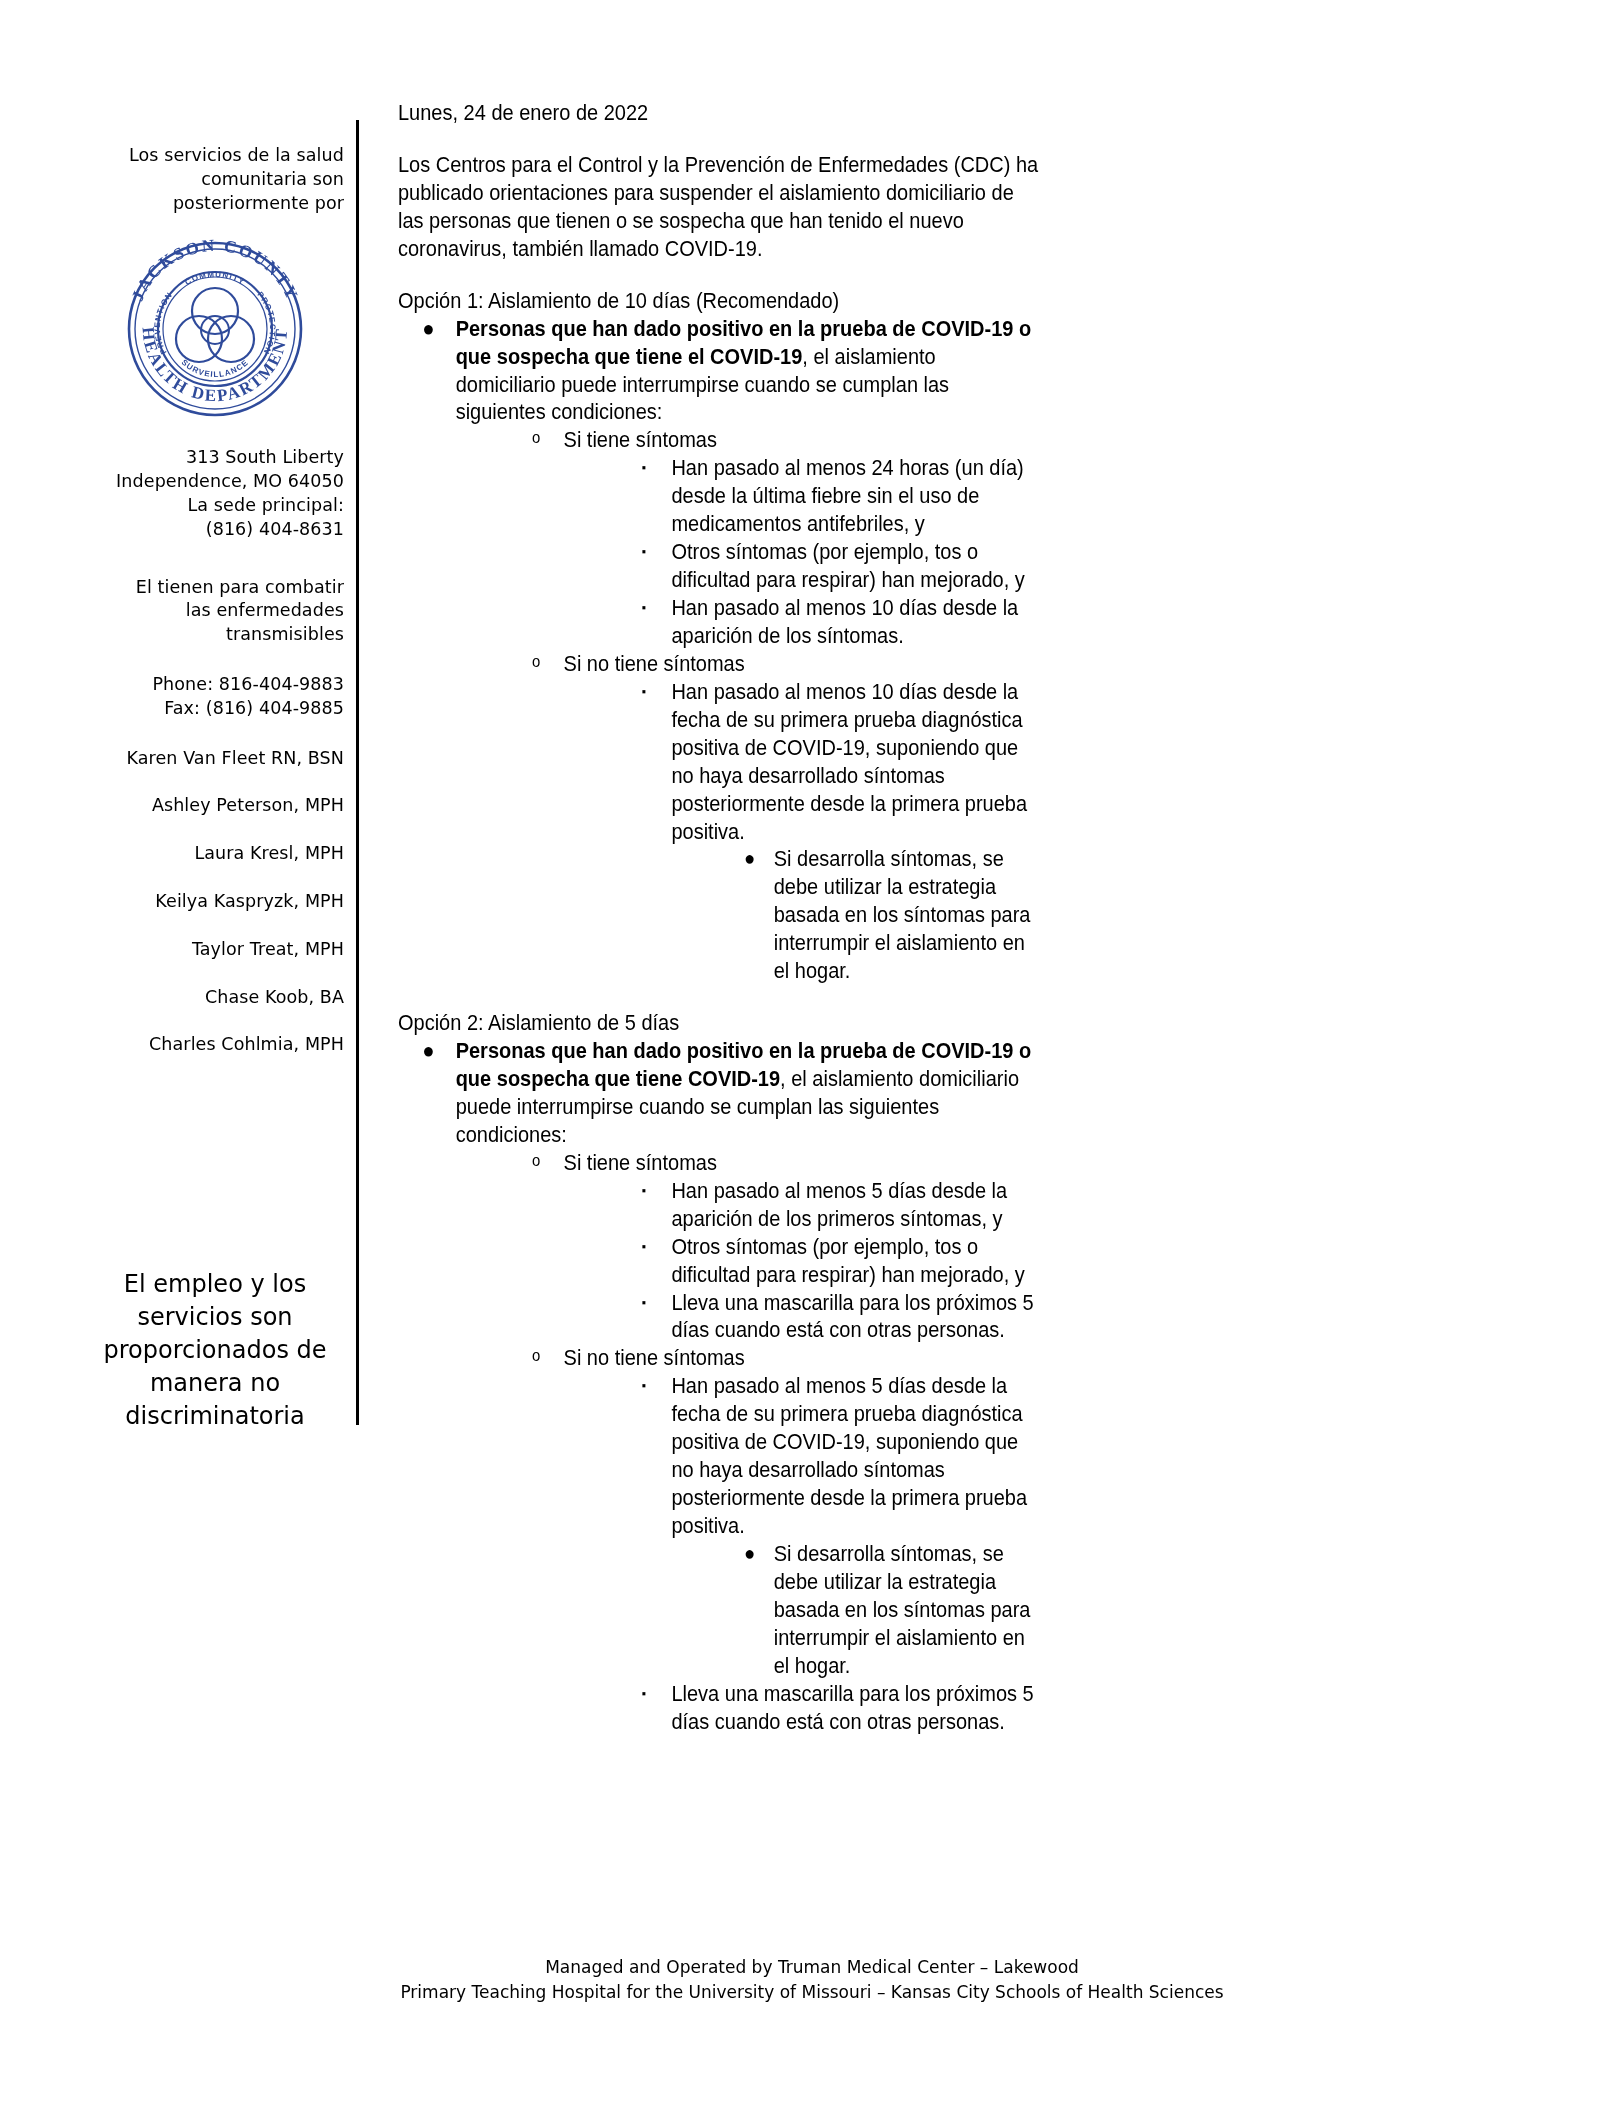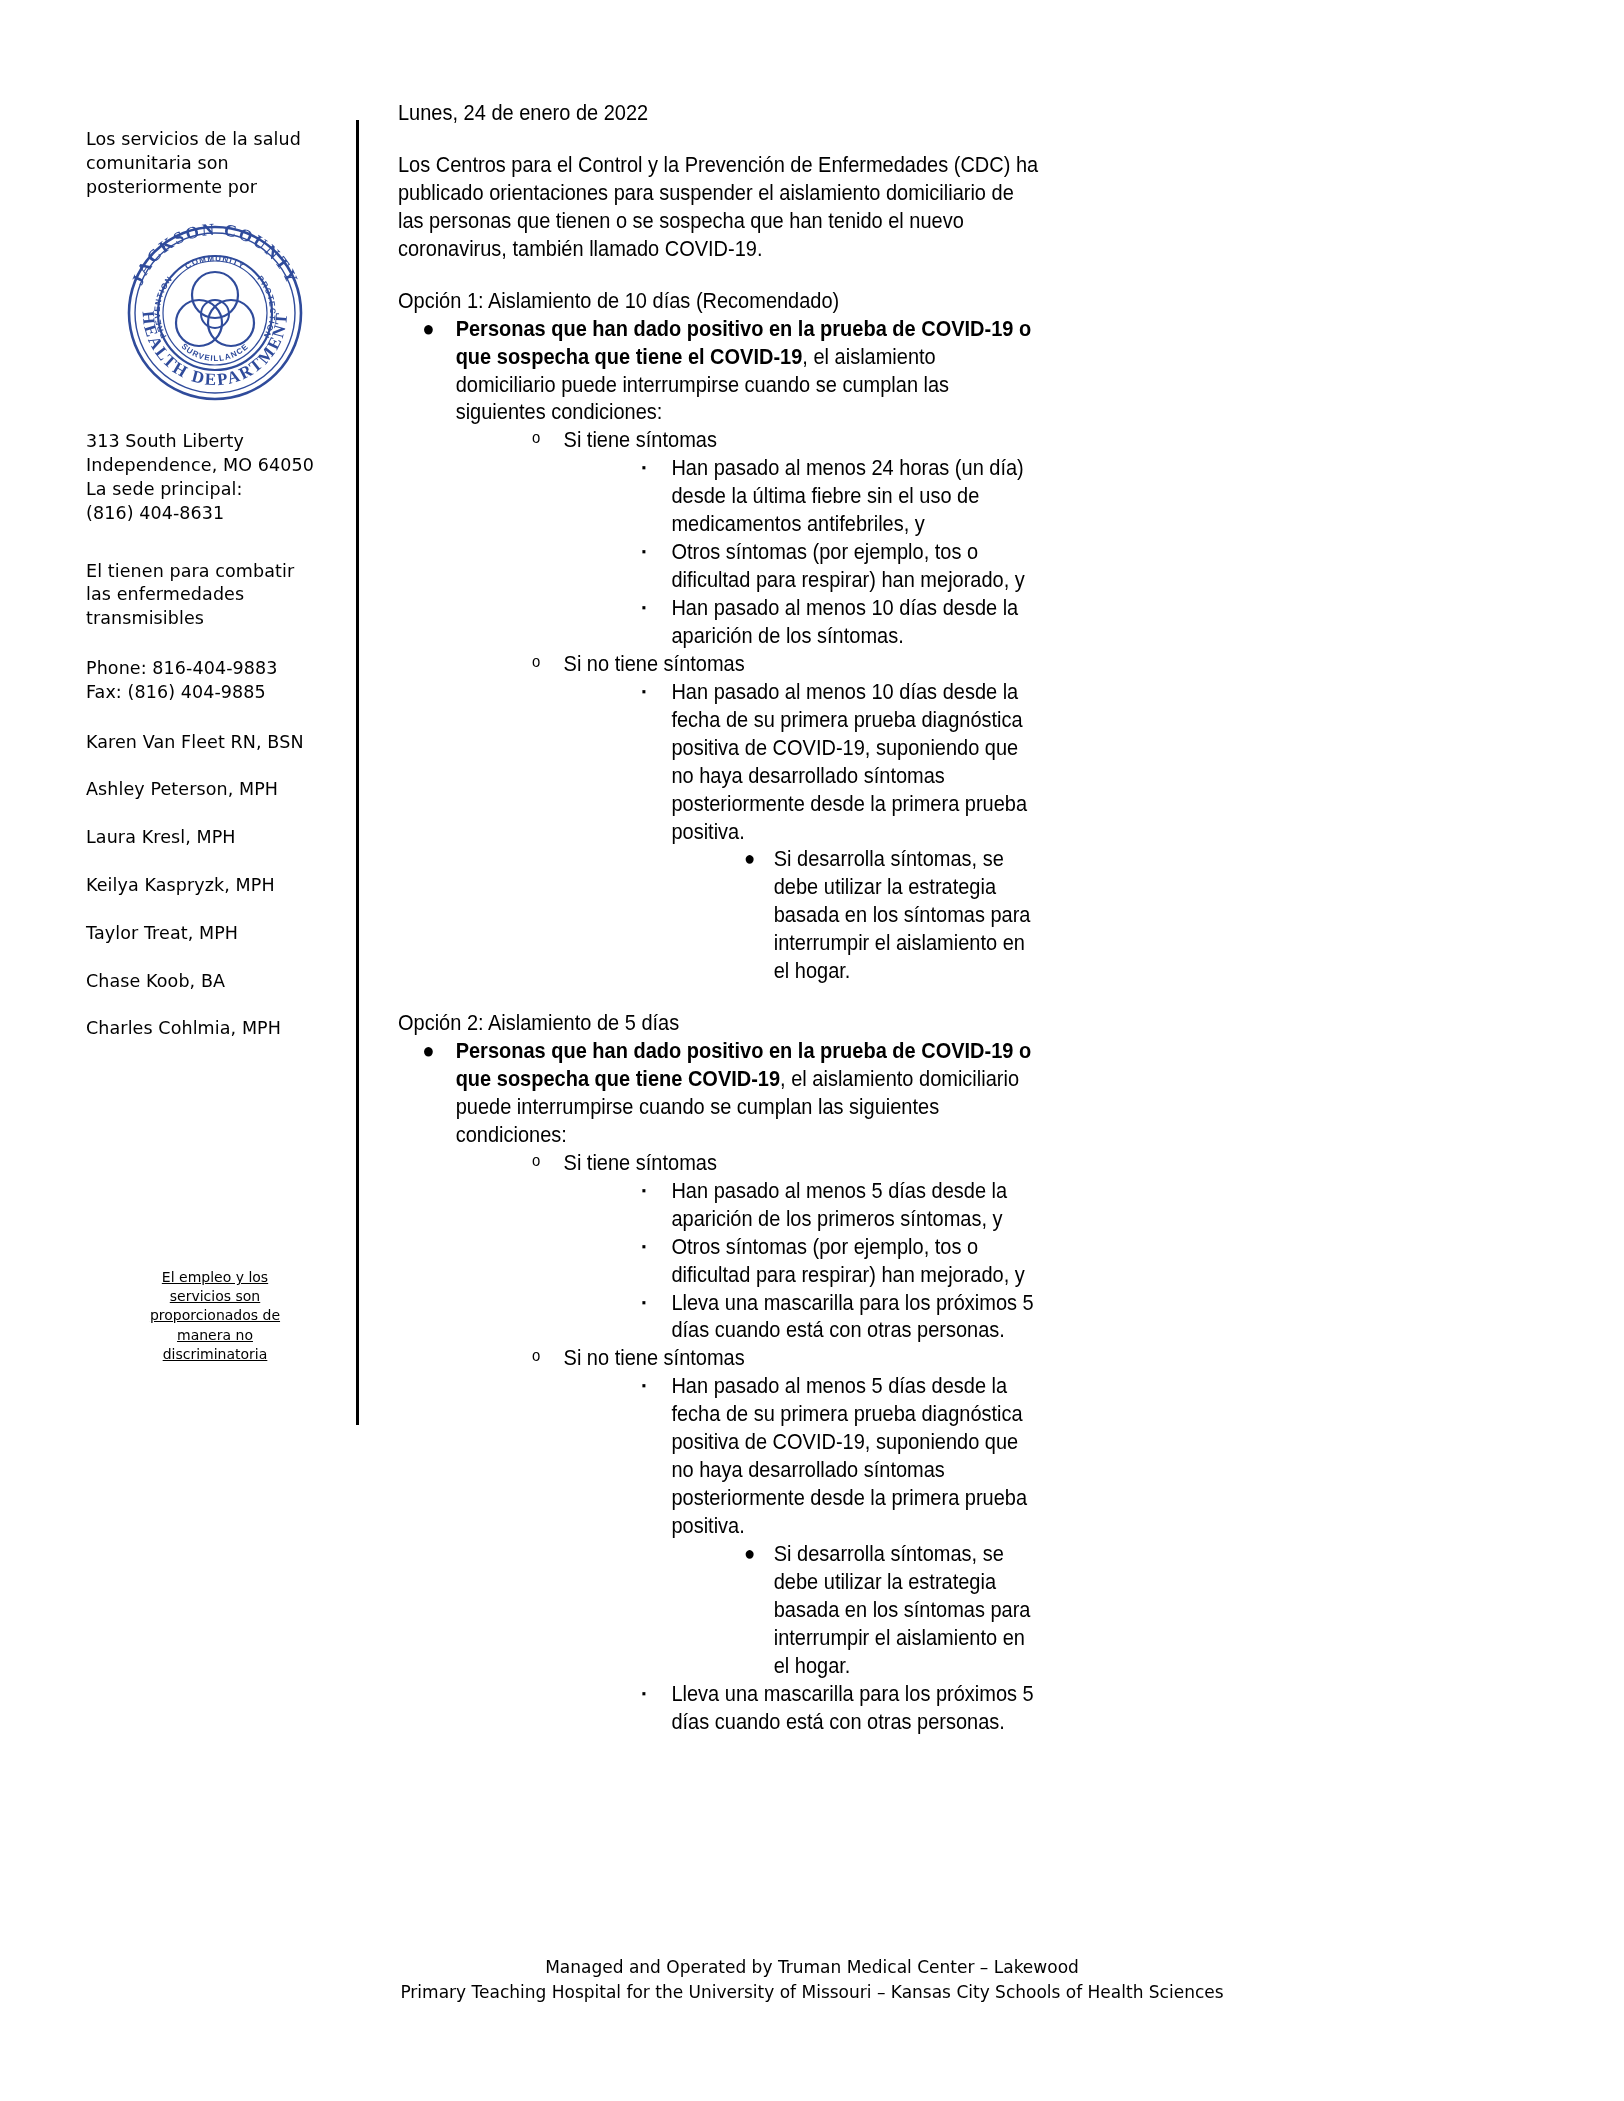--- a/index.html
+++ b/index.html
@@ -20,23 +20,23 @@
   #page {
     position: absolute;
     inset: 0;
     background: #fff;
   }
 
   
   #sidebar {
     position: absolute;
     left: 86px;
-    top: 128px;
+    top: 144px;
     width: 258px;
-    text-align: left;
+    text-align: right;
     font-family: "DejaVu Sans", sans-serif;
     font-size: 17.5px;
     line-height: 1.36;
     color: #000;
     letter-spacing: 0.1px;
   }
   .sb-block { margin-bottom: 0; }
   .sb-gap-lg { height: 34px; }
   .sb-gap-md { height: 26px; }
   .sb-gap-sm { height: 17px; }
@@ -54,24 +54,23 @@
   #seal { display: block; }
 
   
   #sidebar-footnote {
     position: absolute;
     left: 86px;
     top: 1268px;
     width: 258px;
     text-align: center;
     font-family: "DejaVu Sans", sans-serif;
-    font-size: 14px;
+    font-size: 24px;
     line-height: 1.37;
     color: #000;
-    text-decoration: underline;
   }
 
   
   #divider {
     position: absolute;
     left: 356px;
     top: 120px;
     width: 3px;
     height: 1305px;
     background: #000;

